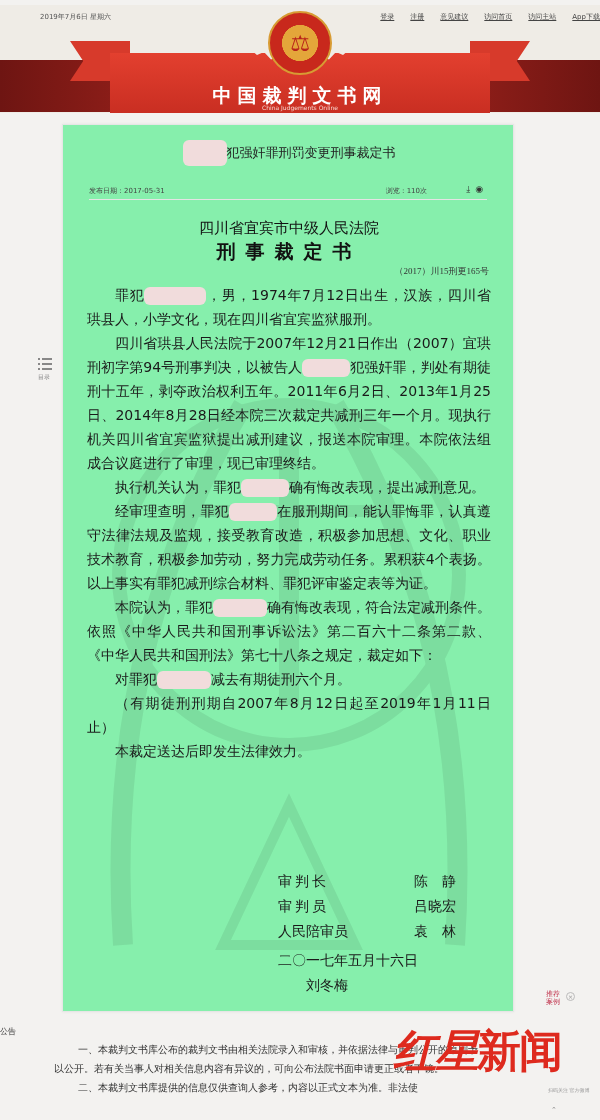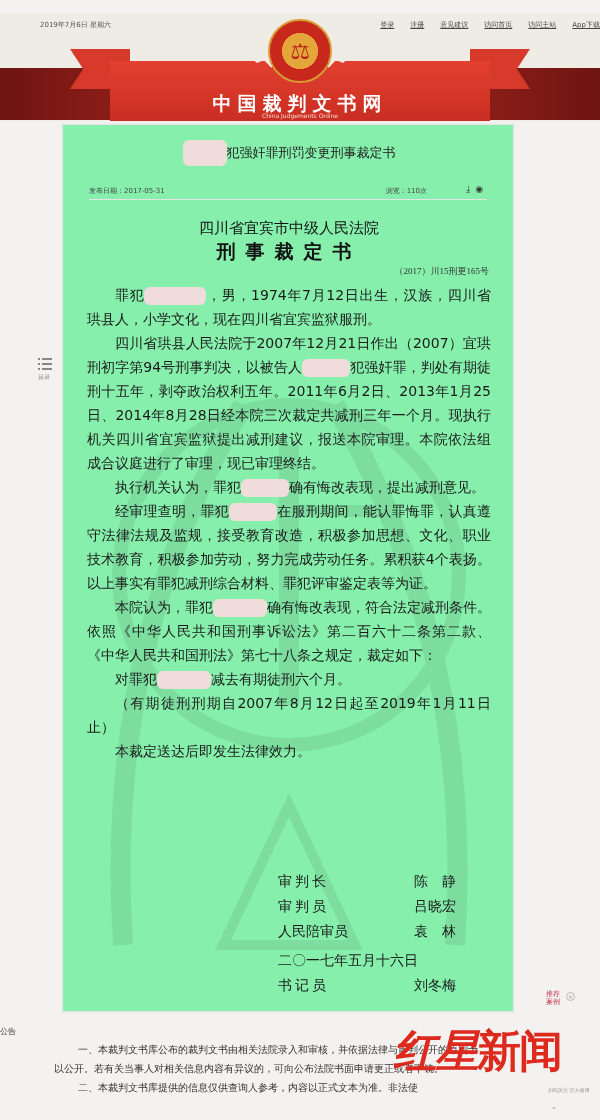--- a/index.html
+++ b/index.html
@@ -1,20 +1,20 @@
 <!DOCTYPE html>
 <html><head>
 <meta charset="utf-8">
 <style>
   * { margin: 0; padding: 0; box-sizing: border-box; }
   html, body { width: 600px; height: 1120px; overflow: hidden; background: #f3f2f0; }
   body { font-family: "DejaVu Sans", "Liberation Sans", sans-serif; color: #222; position: relative; }
 
   
-  .header { position: absolute; left: 0; top: 13px; width: 600px; height: 108px; background: #efece6; overflow: hidden; }
+  .header { position: absolute; left: 0; top: 5px; width: 600px; height: 108px; background: #efece6; overflow: hidden; }
   .topbar-date { position: absolute; left: 40px; top: 7px; font-size: 7px; color: #555; }
   .toplinks { position: absolute; right: 0; top: 7px; display: flex; gap: 16px; font-size: 7px; }
   .toplinks span { color: #444; text-decoration: underline; white-space: nowrap; }
   .ribbon-left-dark { position: absolute; left: 0; top: 55px; width: 115px; height: 52px; background: linear-gradient(90deg,#6e1512,#8b1d18); }
   .ribbon-right-dark { position: absolute; right: 0; top: 55px; width: 115px; height: 52px; background: linear-gradient(270deg,#6e1512,#8b1d18); }
   .ribbon-left-tail { position: absolute; left: 70px; top: 36px; width: 60px; height: 40px; background: #d73a2b;
     clip-path: polygon(0 0,100% 0,100% 100%,0 100%,22% 50%); }
   .ribbon-right-tail { position: absolute; right: 70px; top: 36px; width: 60px; height: 40px; background: #d73a2b;
     clip-path: polygon(0 0,100% 0,78% 50%,100% 100%,0 100%); }
   .ribbon-main { position: absolute; left: 110px; top: 48px; width: 380px; height: 60px;
@@ -151,21 +151,20 @@
     <div class="sig-row">
         <span class="sig-role">审判员</span>
         <span class="sig-name">吕晓宏</span>
       </div>
     <div class="sig-row">
         <span class="sig-role" style="letter-spacing:0">人民陪审员</span>
         <span class="sig-name">袁　林</span>
       </div>
     <div class="sig-date">二〇一七年五月十六日</div>
     <div class="sig-row">
-        <span class="sig-role">书记员</span>
         <span class="sig-name">刘冬梅</span>
       </div>
   </div>
 </div>
 
 <div class="rail-rec">推荐案例</div>
 <div class="rail-close">×</div>
 <div class="rail-mini">扫码关注 官方微博</div>
 <div class="rail-top">⌃</div>
 

